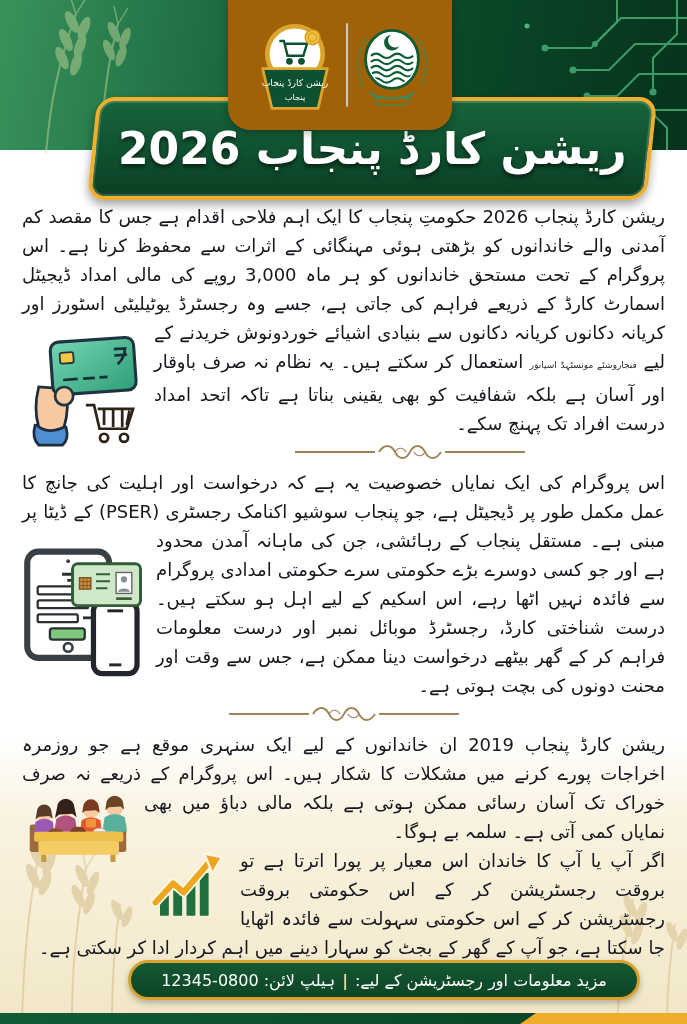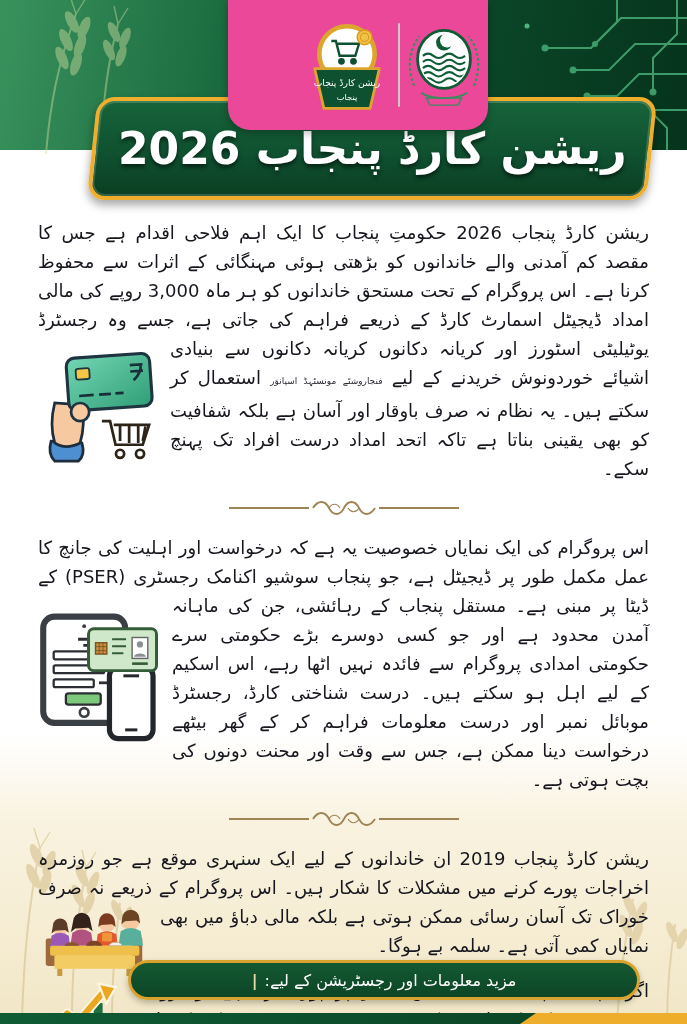--- a/index.html
+++ b/index.html
@@ -9,24 +9,24 @@
     font-family:"DejaVu Sans",sans-serif;
   }
   
   .header-band{
     position:absolute;left:0;top:0;width:687px;height:150px;
     background:linear-gradient(100deg,#39925c 0%,#16643b 38%,#0b4a29 62%,#06331c 100%);
   }
   .header-wheat{position:absolute;left:6px;top:-6px;width:190px;height:160px;opacity:.45;color:#cfdc9f;}
   .header-circuit{position:absolute;right:0;top:0;width:310px;height:150px;opacity:.85;}
   .logo-card{
-    position:absolute;left:228px;top:0;width:260px;height:130px;z-index:6;
-    background:#ec4899;border-radius:0 0 22px 22px;
+    position:absolute;left:228px;top:0;width:224px;height:130px;z-index:6;
+    background:#a16207;border-radius:0 0 22px 22px;
     box-shadow:0 3px 8px rgba(0,0,0,.28);
-    display:flex;align-items:center;justify-content:flex-start;
+    display:flex;align-items:center;justify-content:center;
   }
   .logo-divider{width:2px;height:84px;background:#c9c9c9;border-radius:2px;}
   .title-banner{
     position:absolute;left:92px;top:97px;width:552px;height:95px;z-index:5;
     transform:skewX(-6deg);
     background:linear-gradient(180deg,#17643a 0%,#0f5130 55%,#0a3f22 100%);
     border:4px solid #efaf2d;border-radius:18px;
     box-shadow:0 5px 10px rgba(0,0,0,.35), inset 0 0 0 2px rgba(255,255,255,.18);
     display:flex;align-items:center;justify-content:center;
   }
@@ -41,21 +41,21 @@
     background:linear-gradient(180deg,rgba(248,240,218,0) 0%,rgba(248,240,218,.85) 30%,#f5ecd2 70%,#f1e6c6 100%);
   }
   .wheat-bl{position:absolute;left:-8px;bottom:6px;width:150px;height:210px;opacity:.55;color:#d3bd87;}
   .wheat-br{position:absolute;right:-10px;bottom:0;width:120px;height:170px;opacity:.5;color:#d3bd87;}
   
   .content{
     position:absolute;left:22px;top:202px;width:643px;z-index:3;
     direction:rtl;text-align:justify;
     font-size:18px;line-height:29px;color:#17171f;
   }
-  .para{margin:16px;}
+  .para{margin:0;}
   .smalltext{font-size:9px;color:#2a2a33;letter-spacing:0;}
   .float-icon{display:block;float:left;}              
   .icon-card{width:118px;height:134px;margin:2px 10px 2px 4px;}
   .icon-devices{width:122px;height:150px;margin:2px 12px 2px 0;}
   .icon-family{width:112px;height:72px;margin:2px 10px 0 0;}
   .icon-chart{width:76px;height:70px;margin:2px 14px 2px 6px;}
   .divider{display:flex;justify-content:center;margin:5px 0 7px 0;}
   
   .footer-pill{
     position:absolute;left:128px;top:960px;width:512px;height:40px;z-index:7;
@@ -355,17 +355,18 @@
         </svg>
       </span>
       <span>اگر آپ یا آپ کا خاندان اس معیار پر پورا اترتا ہے تو بروقت رجسٹریشن کر کے اس حکومتی بروقت رجسٹریشن کر کے اس حکومتی سہولت سے فائدہ اٹھایا جا سکتا ہے، جو آپ کے گھر کے بجٹ کو سہارا دینے میں اہم کردار ادا کر سکتی ہے۔</span>
     </p>
 
   </div>
 
   <div class="footer-pill">
     <span>مزید معلومات اور رجسٹریشن کے لیے:</span>
     <span class="sep">|</span>
+    <span>ہیلپ لائن: 0800-12345</span>
   </div>
   <div class="strip-green"></div>
   <div class="strip-gold"></div>
 
 </div>
 
 </body></html>

